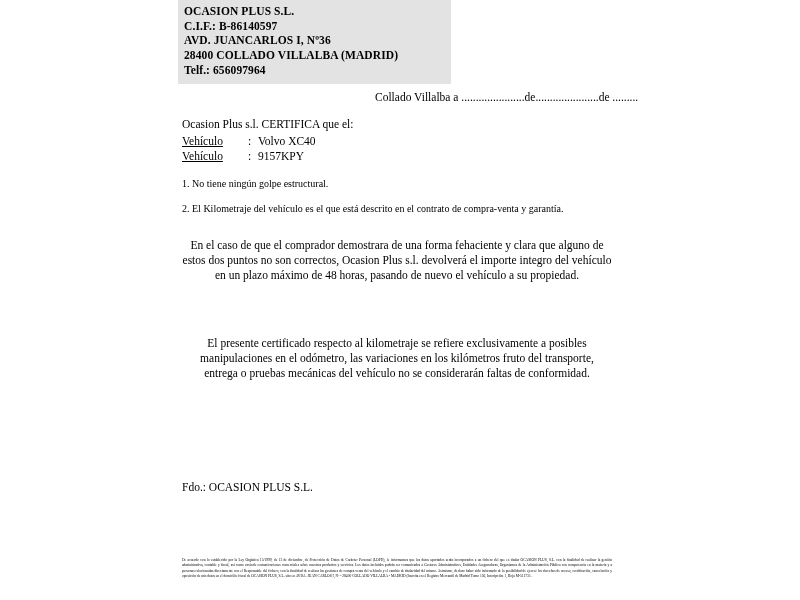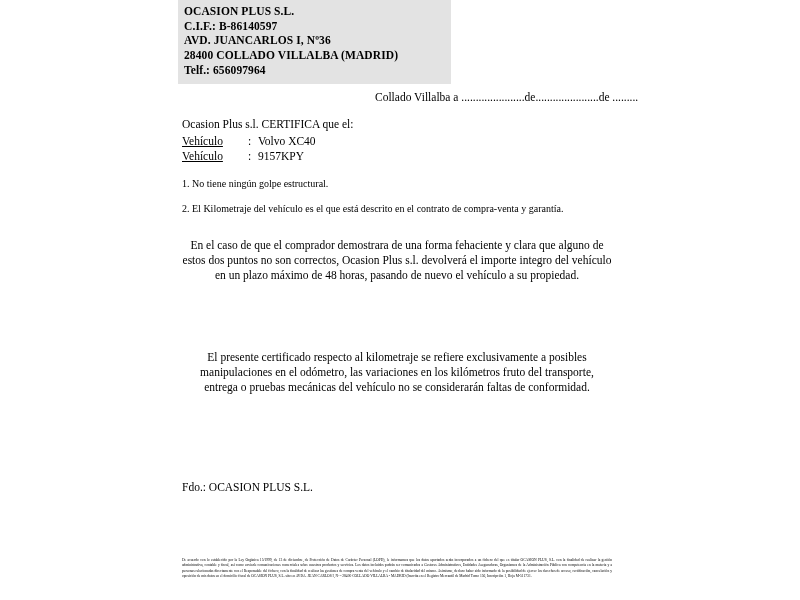--- a/index.html
+++ b/index.html
@@ -85,21 +85,21 @@
     position: absolute;
     left: 182px;
     width: 430px;
     font-size: 11.5px;
     line-height: 1.32;
     text-align: center;
   }
   #para-1 { top: 238px; }
   #para-2 { top: 289px; }
   #para-3 { top: 313px; }
-  #para-4 { top: 350px; }
+  #para-4 { top: 336px; }
 
   .signature {
     position: absolute;
     left: 182px;
     top: 481px;
     font-size: 11.5px;
     white-space: nowrap;
     font-family: Liberation Serif, serif;
   }
 

